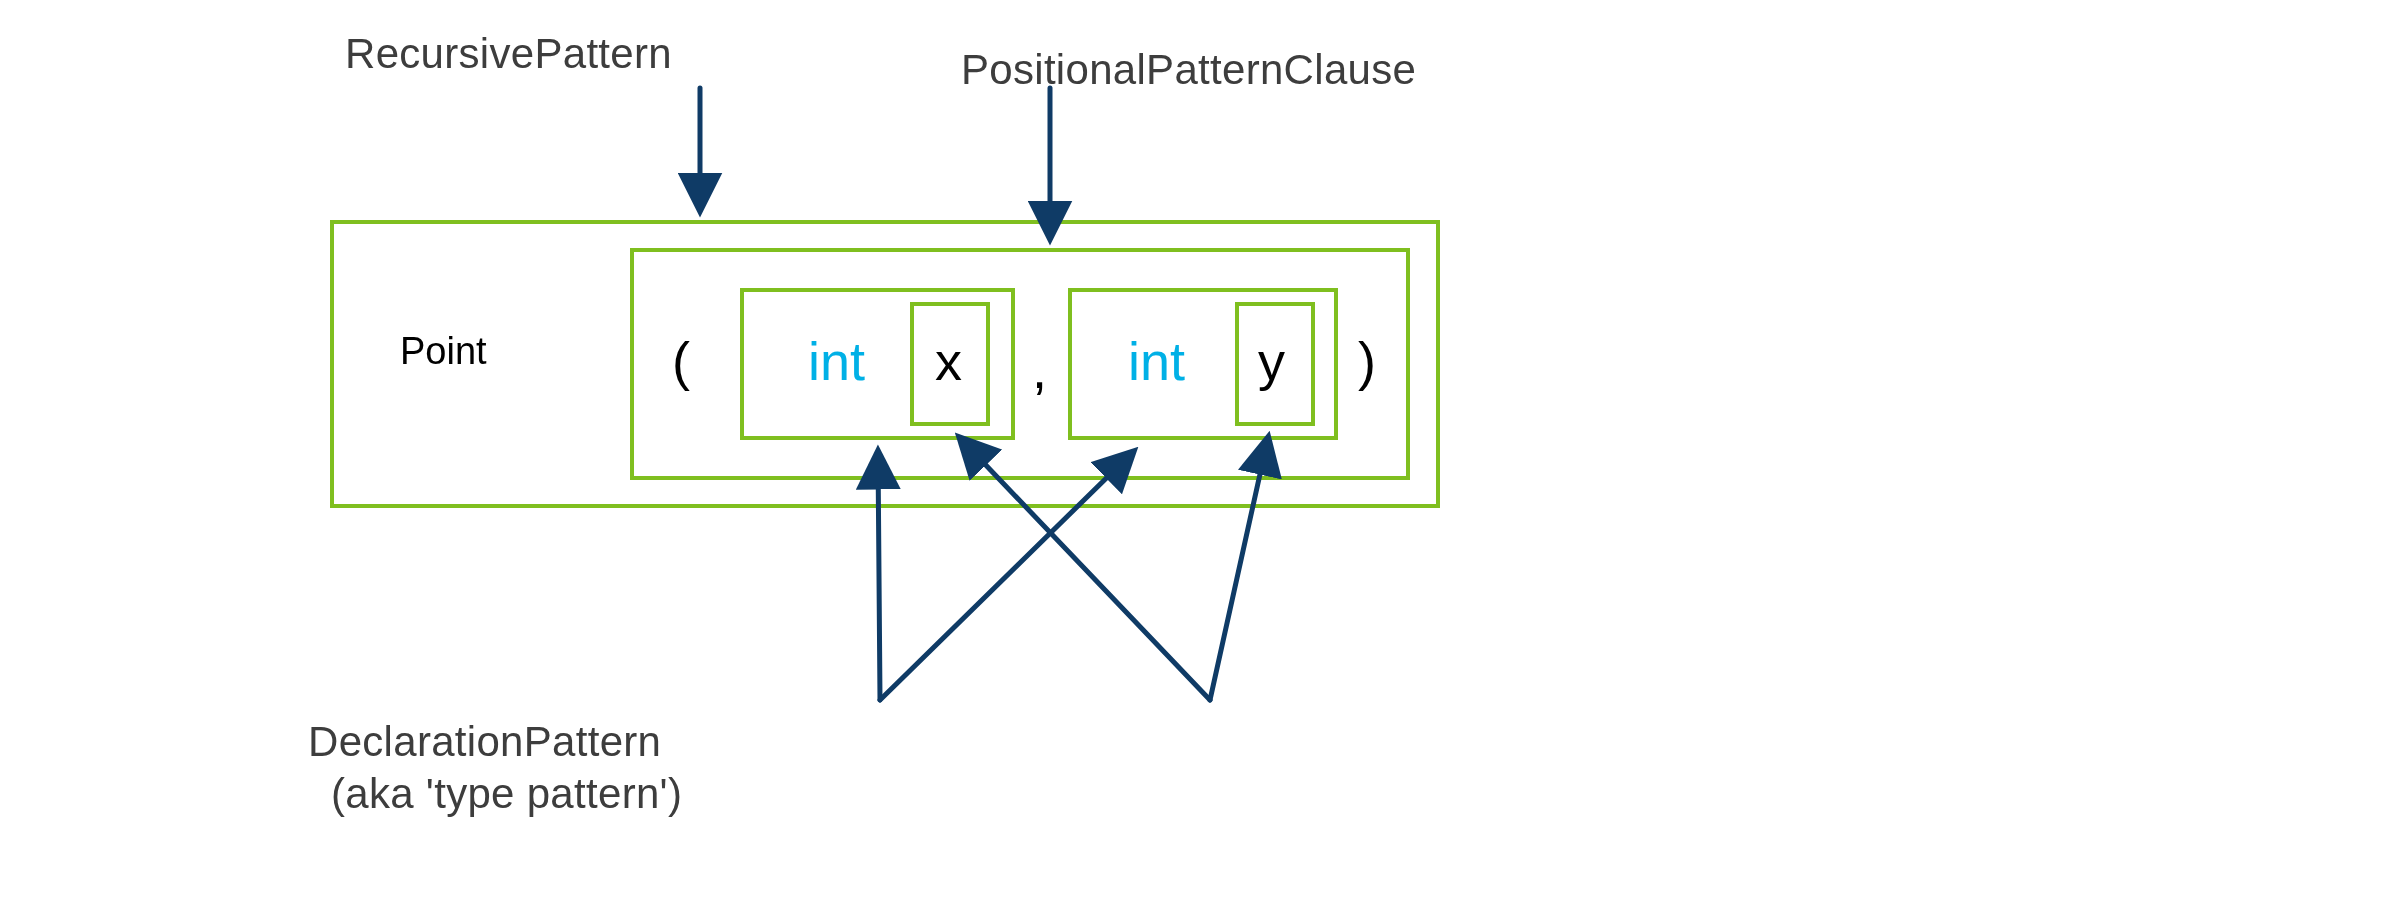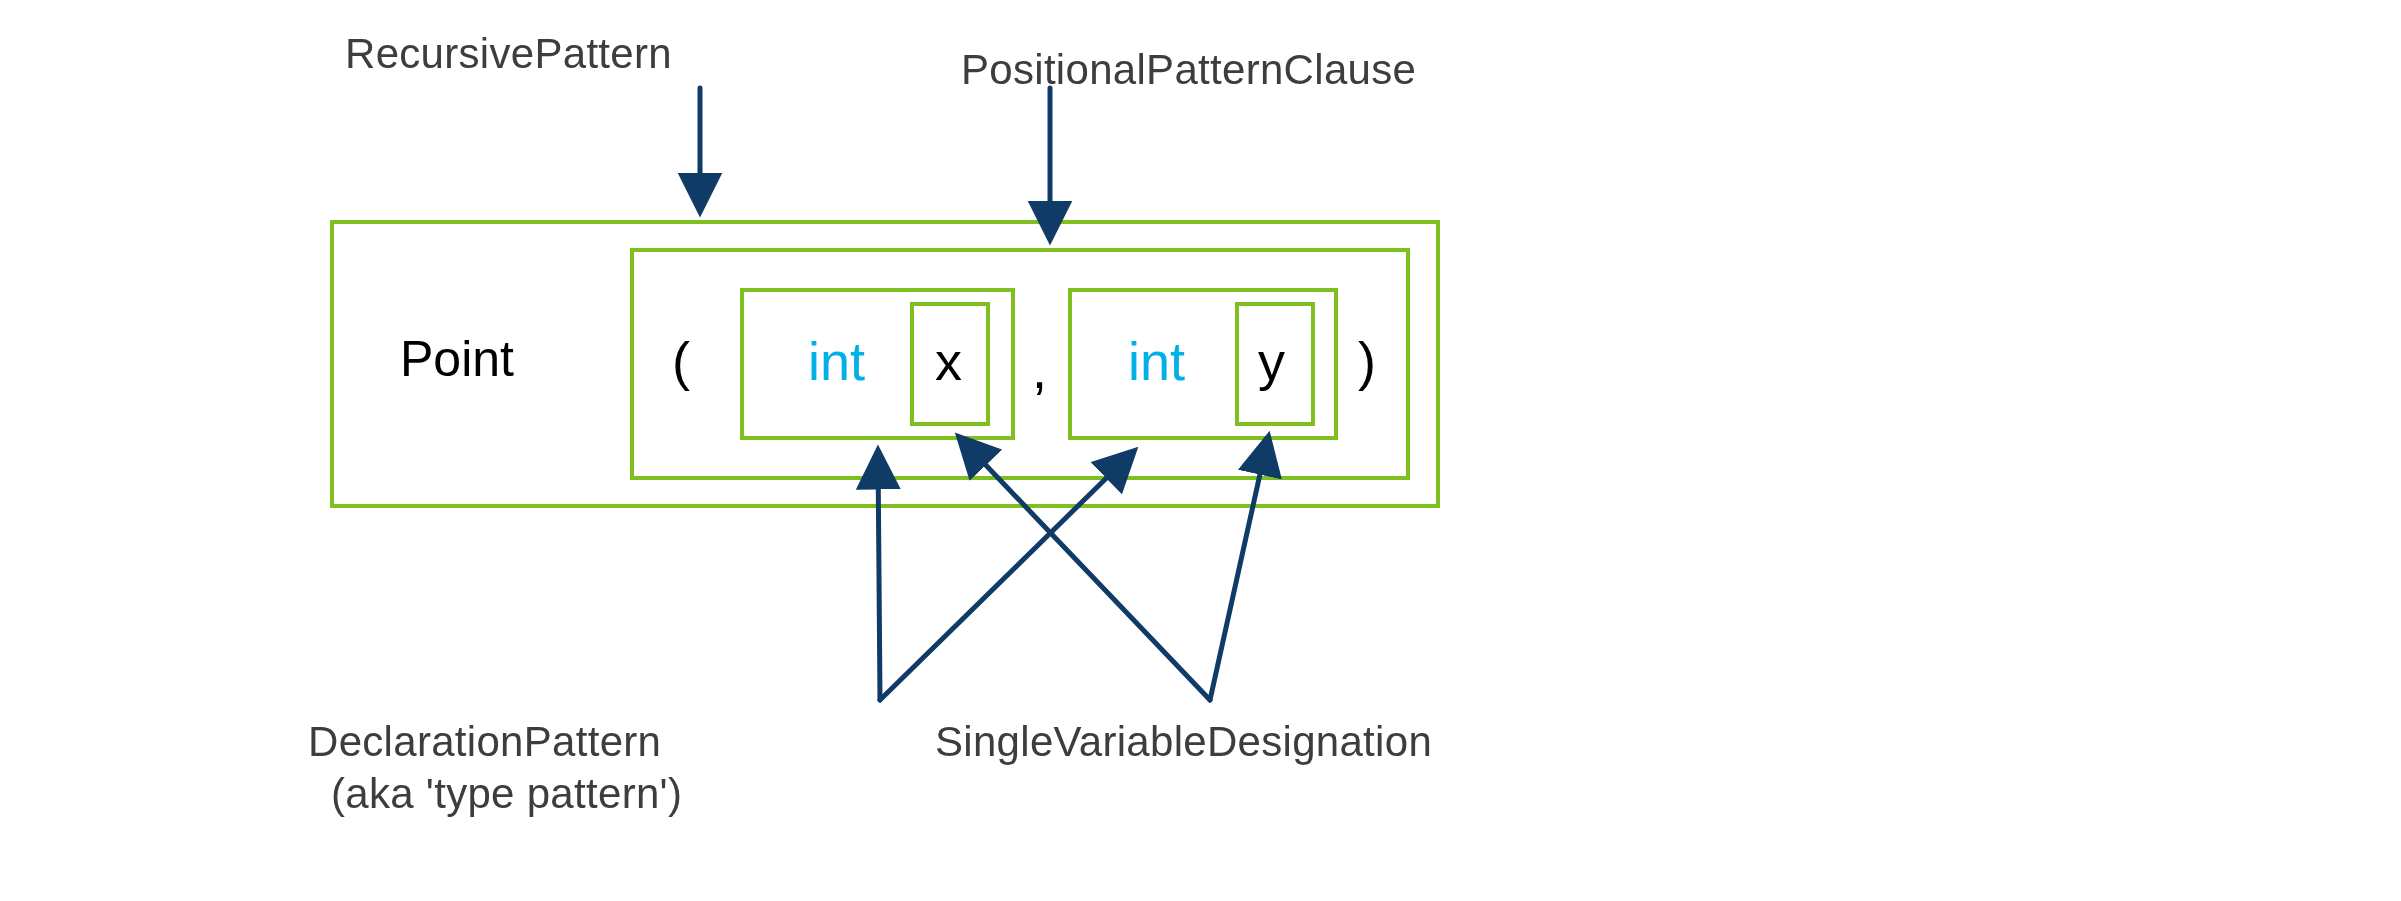--- a/index.html
+++ b/index.html
@@ -62,35 +62,34 @@
 </head>
 <body>
 
 <div class="stage">
 
   <div class="label" style="left:345px; top:30px;">RecursivePattern</div>
   <div class="label" style="left:961px; top:30px;margin-top:16px;">PositionalPatternClause</div>
 
   <div class="label" style="left:308px; top:718px;text-align:center;">DeclarationPattern</div>
   <div class="label" style="left:319px; top:770px;"> (aka 'type pattern')</div>
-  <div class="label" style="left:935px; top:718px;">SingleVariableDesignation</div>
 
   <div class="gbox" style="left:330px; top:220px; width:1110px; height:288px;"></div>
 
   <div class="gbox" style="left:630px; top:248px; width:780px; height:232px;"></div>
 
   <div class="gbox" style="left:740px; top:288px; width:275px; height:152px;"></div>
 
   <div class="gbox" style="left:910px; top:302px; width:80px; height:124px;"></div>
 
   <div class="gbox" style="left:1068px; top:288px; width:270px; height:152px;"></div>
 
   <div class="gbox" style="left:1235px; top:302px; width:80px; height:124px;"></div>
 
-  <div class="tkn" style="left:400px; top:330px; font-size:50px;">Point</div>
+  <div class="tkn" style="left:400px; top:330px; font-size:38px;">Point</div>
   <div class="tkn" style="left:672px; top:330px;">(</div>
   <div class="tkn kw" style="left:788px; top:330px;">int</div>
   <div class="tkn" style="left:935px; top:330px;">x</div>
   <div class="tkn" style="left:1032px; top:338px;">,</div>
   <div class="tkn kw" style="left:1108px; top:330px;">int</div>
   <div class="tkn" style="left:1258px; top:330px;">y</div>
   <div class="tkn" style="left:1358px; top:330px;">)</div>
 
   <svg class="arrows" viewBox="0 0 2401 901">
     <defs>

